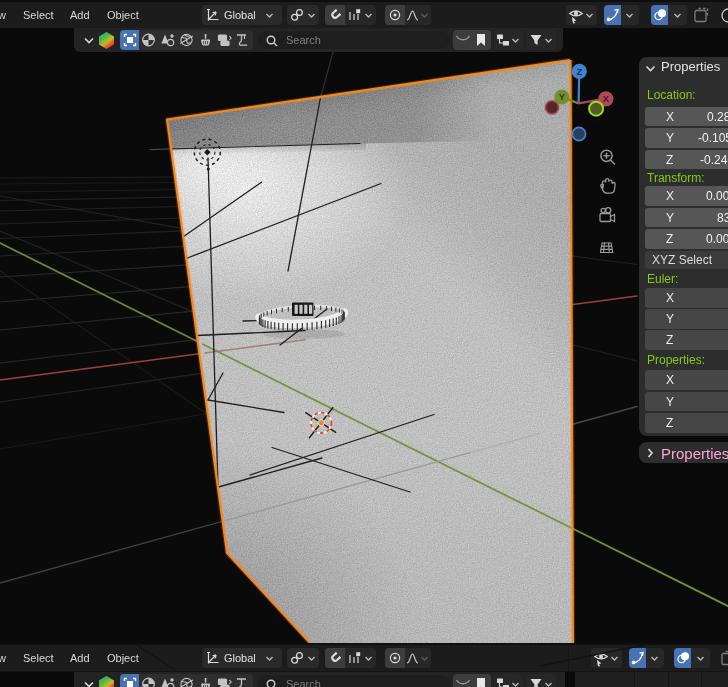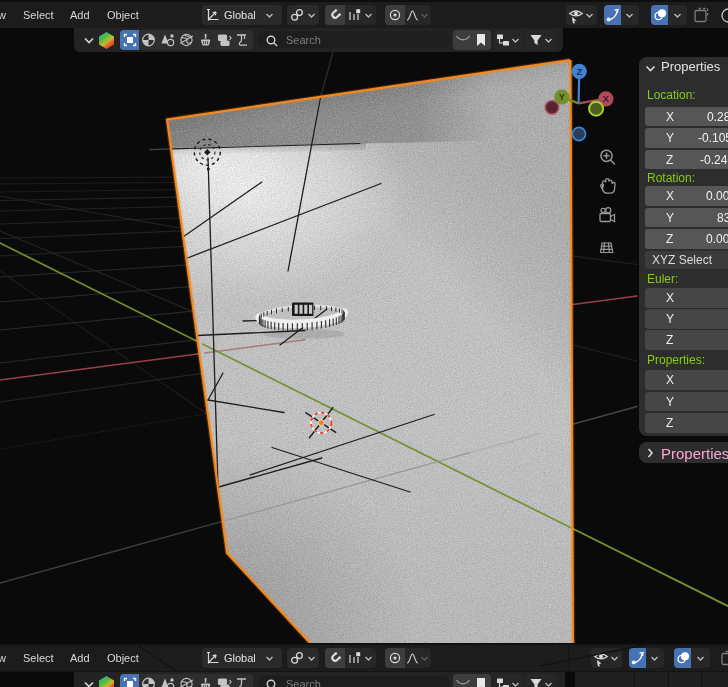--- a/index.html
+++ b/index.html
@@ -708,21 +708,21 @@
       <span class="vv" style="left:62px;">0.289</span>
     </div>
   <div class="abs vrow" style="top:71px;">
       <span class="vl">Y</span>
       <span class="vv" style="left:53px;">-0.1055</span>
     </div>
   <div class="abs vrow" style="top:92.5px;">
       <span class="vl">Z</span>
       <span class="vv" style="left:55px;">-0.2466</span>
     </div>
-  <span class="abs lbl" style="left:8px;top:114px;">Rotation:</span>
+  <span class="abs lbl" style="left:8px;top:114px;">Transform:</span>
   <div class="abs vrow" style="top:129px;">
       <span class="vl">X</span>
       <span class="vv" style="left:61px;">0.0000</span>
     </div>
   <div class="abs vrow" style="top:150.5px;">
       <span class="vl">Y</span>
       <span class="vv" style="left:72px;">83.23</span>
     </div>
   <div class="abs vrow" style="top:172px;">
       <span class="vl">Z</span>

